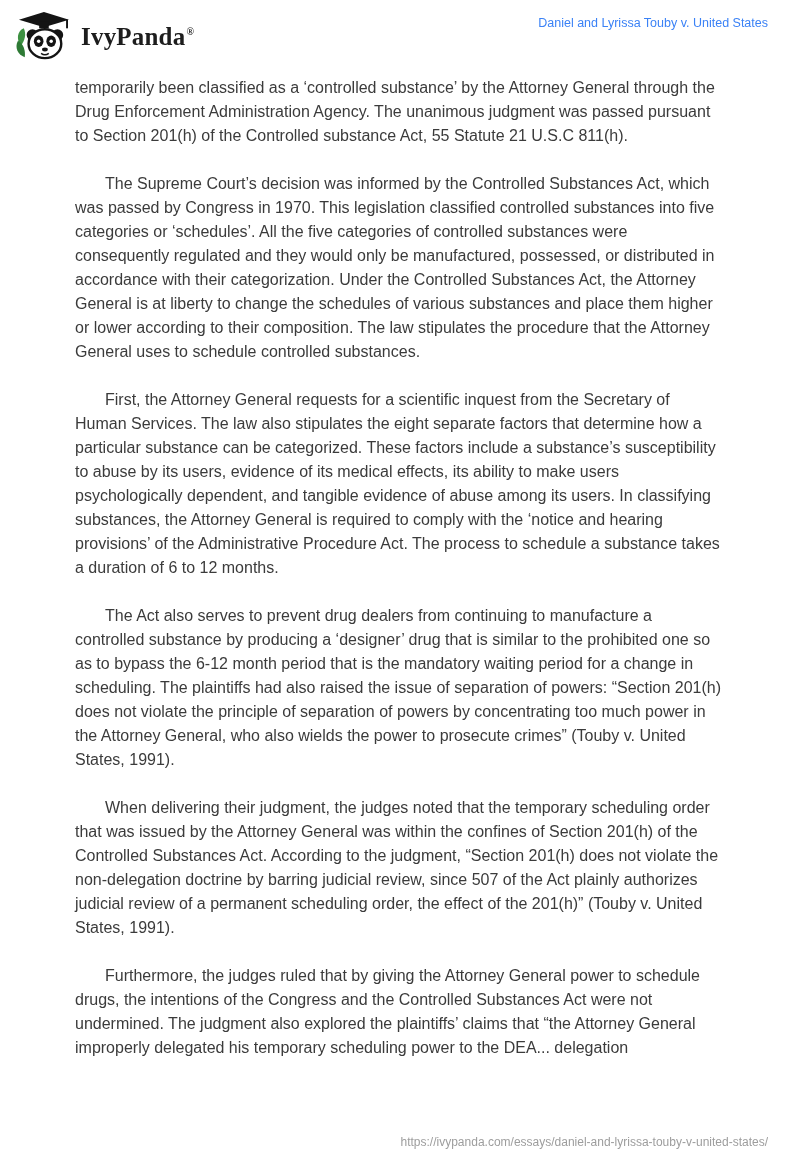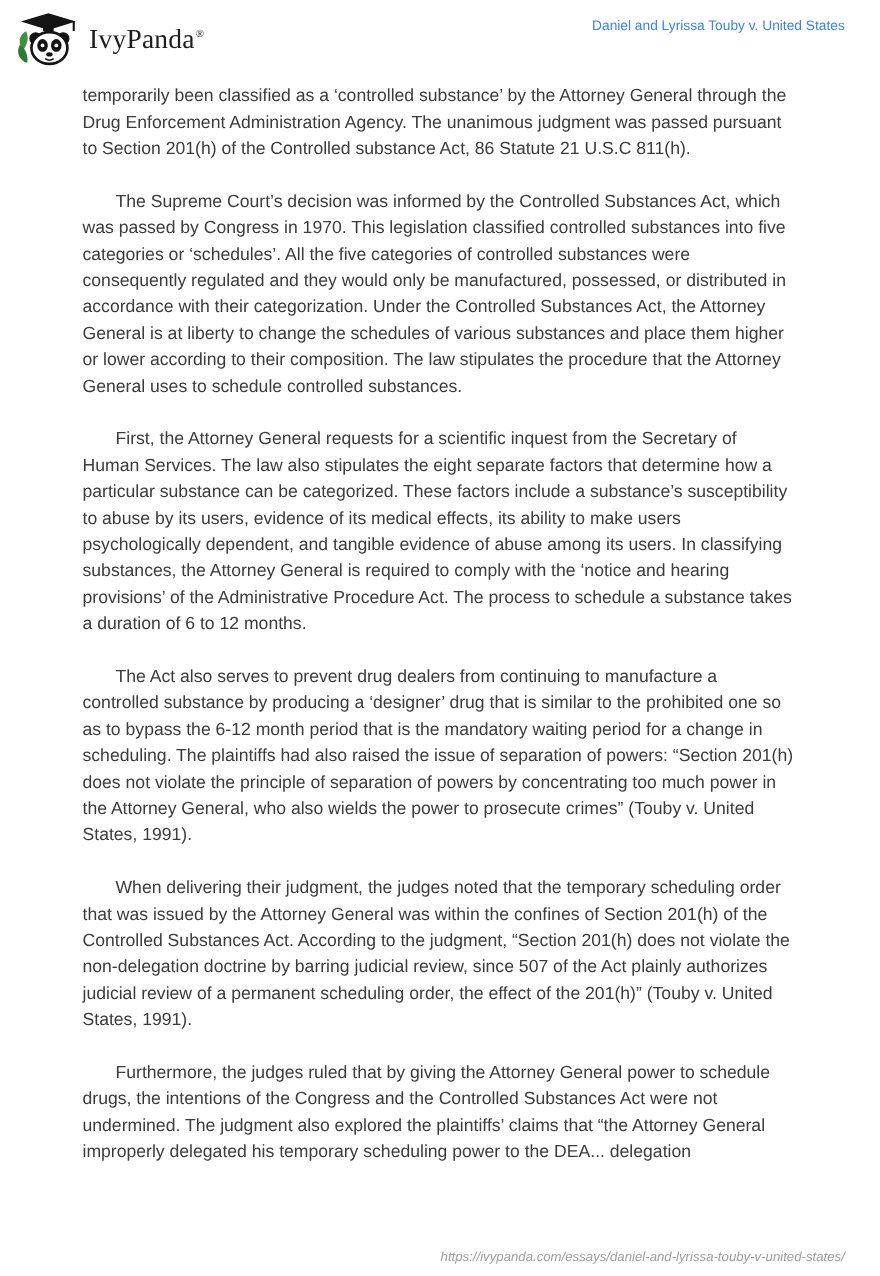--- a/index.html
+++ b/index.html
@@ -23,21 +23,21 @@
   .brand {
     display: flex;
     align-items: center;
     gap: 9px;
     cursor: pointer;
     text-decoration: none;
   }
   .logo-icon { display: block; }
   .brand-name {
     font-family: "Liberation Serif", serif;
-    font-weight: normal;
+    font-weight: bold;
     font-size: 25px;
     color: #1d1d1d;
     letter-spacing: 0.2px;
     line-height: 1;
   }
   .reg-mark {
     font-family: "Liberation Serif", serif;
     font-size: 10px;
     color: #1d1d1d;
     vertical-align: 10px;
@@ -61,21 +61,20 @@
     text-align: left;
   }
   .para.indent { text-indent: 30px; }
   
   .footer-url {
     position: absolute;
     right: 32px;
     bottom: 11px;
     font-size: 12px;
     color: #9d9d9d;
-    font-style: italic;
   }
 </style>
 </head>
 <body>
 
 <div class="page">
 
   <div class="header">
     <div class="brand">
       <span>
@@ -101,21 +100,21 @@
           <ellipse cx="32" cy="40" rx="3" ry="2" fill="#141414"></ellipse>
           <path d="M28 44 Q32 47 36 44" stroke="#141414" stroke-width="1.5" fill="none"></path>
         </svg>
       </span>
       <span class="brand-name"><span>IvyPanda</span><span class="reg-mark">®</span></span>
     </div>
     <div class="doc-title">Daniel and Lyrissa Touby v. United States</div>
   </div>
 
   <div class="content">
-    <p class="para">temporarily been classified as a ‘controlled substance’ by the Attorney General through the Drug Enforcement Administration Agency. The unanimous judgment was passed pursuant to Section 201(h) of the Controlled substance Act, 86 Statute 21 U.S.C 811(h).</p>
+    <p class="para">temporarily been classified as a ‘controlled substance’ by the Attorney General through the Drug Enforcement Administration Agency. The unanimous judgment was passed pursuant to Section 201(h) of the Controlled substance Act, 55 Statute 21 U.S.C 811(h).</p>
     <p class="para indent">The Supreme Court’s decision was informed by the Controlled Substances Act, which was passed by Congress in 1970. This legislation classified controlled substances into five categories or ‘schedules’. All the five categories of controlled substances were consequently regulated and they would only be manufactured, possessed, or distributed in accordance with their categorization. Under the Controlled Substances Act, the Attorney General is at liberty to change the schedules of various substances and place them higher or lower according to their composition. The law stipulates the procedure that the Attorney General uses to schedule controlled substances.</p>
     <p class="para indent">First, the Attorney General requests for a scientific inquest from the Secretary of Human Services. The law also stipulates the eight separate factors that determine how a particular substance can be categorized. These factors include a substance’s susceptibility to abuse by its users, evidence of its medical effects, its ability to make users psychologically dependent, and tangible evidence of abuse among its users. In classifying substances, the Attorney General is required to comply with the ‘notice and hearing provisions’ of the Administrative Procedure Act. The process to schedule a substance takes a duration of 6 to 12 months.</p>
     <p class="para indent">The Act also serves to prevent drug dealers from continuing to manufacture a controlled substance by producing a ‘designer’ drug that is similar to the prohibited one so as to bypass the 6-12 month period that is the mandatory waiting period for a change in scheduling. The plaintiffs had also raised the issue of separation of powers: “Section 201(h) does not violate the principle of separation of powers by concentrating too much power in the Attorney General, who also wields the power to prosecute crimes” (Touby v. United States, 1991).</p>
     <p class="para indent">When delivering their judgment, the judges noted that the temporary scheduling order that was issued by the Attorney General was within the confines of Section 201(h) of the Controlled Substances Act. According to the judgment, “Section 201(h) does not violate the non-delegation doctrine by barring judicial review, since 507 of the Act plainly authorizes judicial review of a permanent scheduling order, the effect of the 201(h)” (Touby v. United States, 1991).</p>
     <p class="para indent">Furthermore, the judges ruled that by giving the Attorney General power to schedule drugs, the intentions of the Congress and the Controlled Substances Act were not undermined. The judgment also explored the plaintiffs’ claims that “the Attorney General improperly delegated his temporary scheduling power to the DEA... delegation</p>
   </div>
 
   <div class="footer-url">https://ivypanda.com/essays/daniel-and-lyrissa-touby-v-united-states/</div>
 
 </div>

